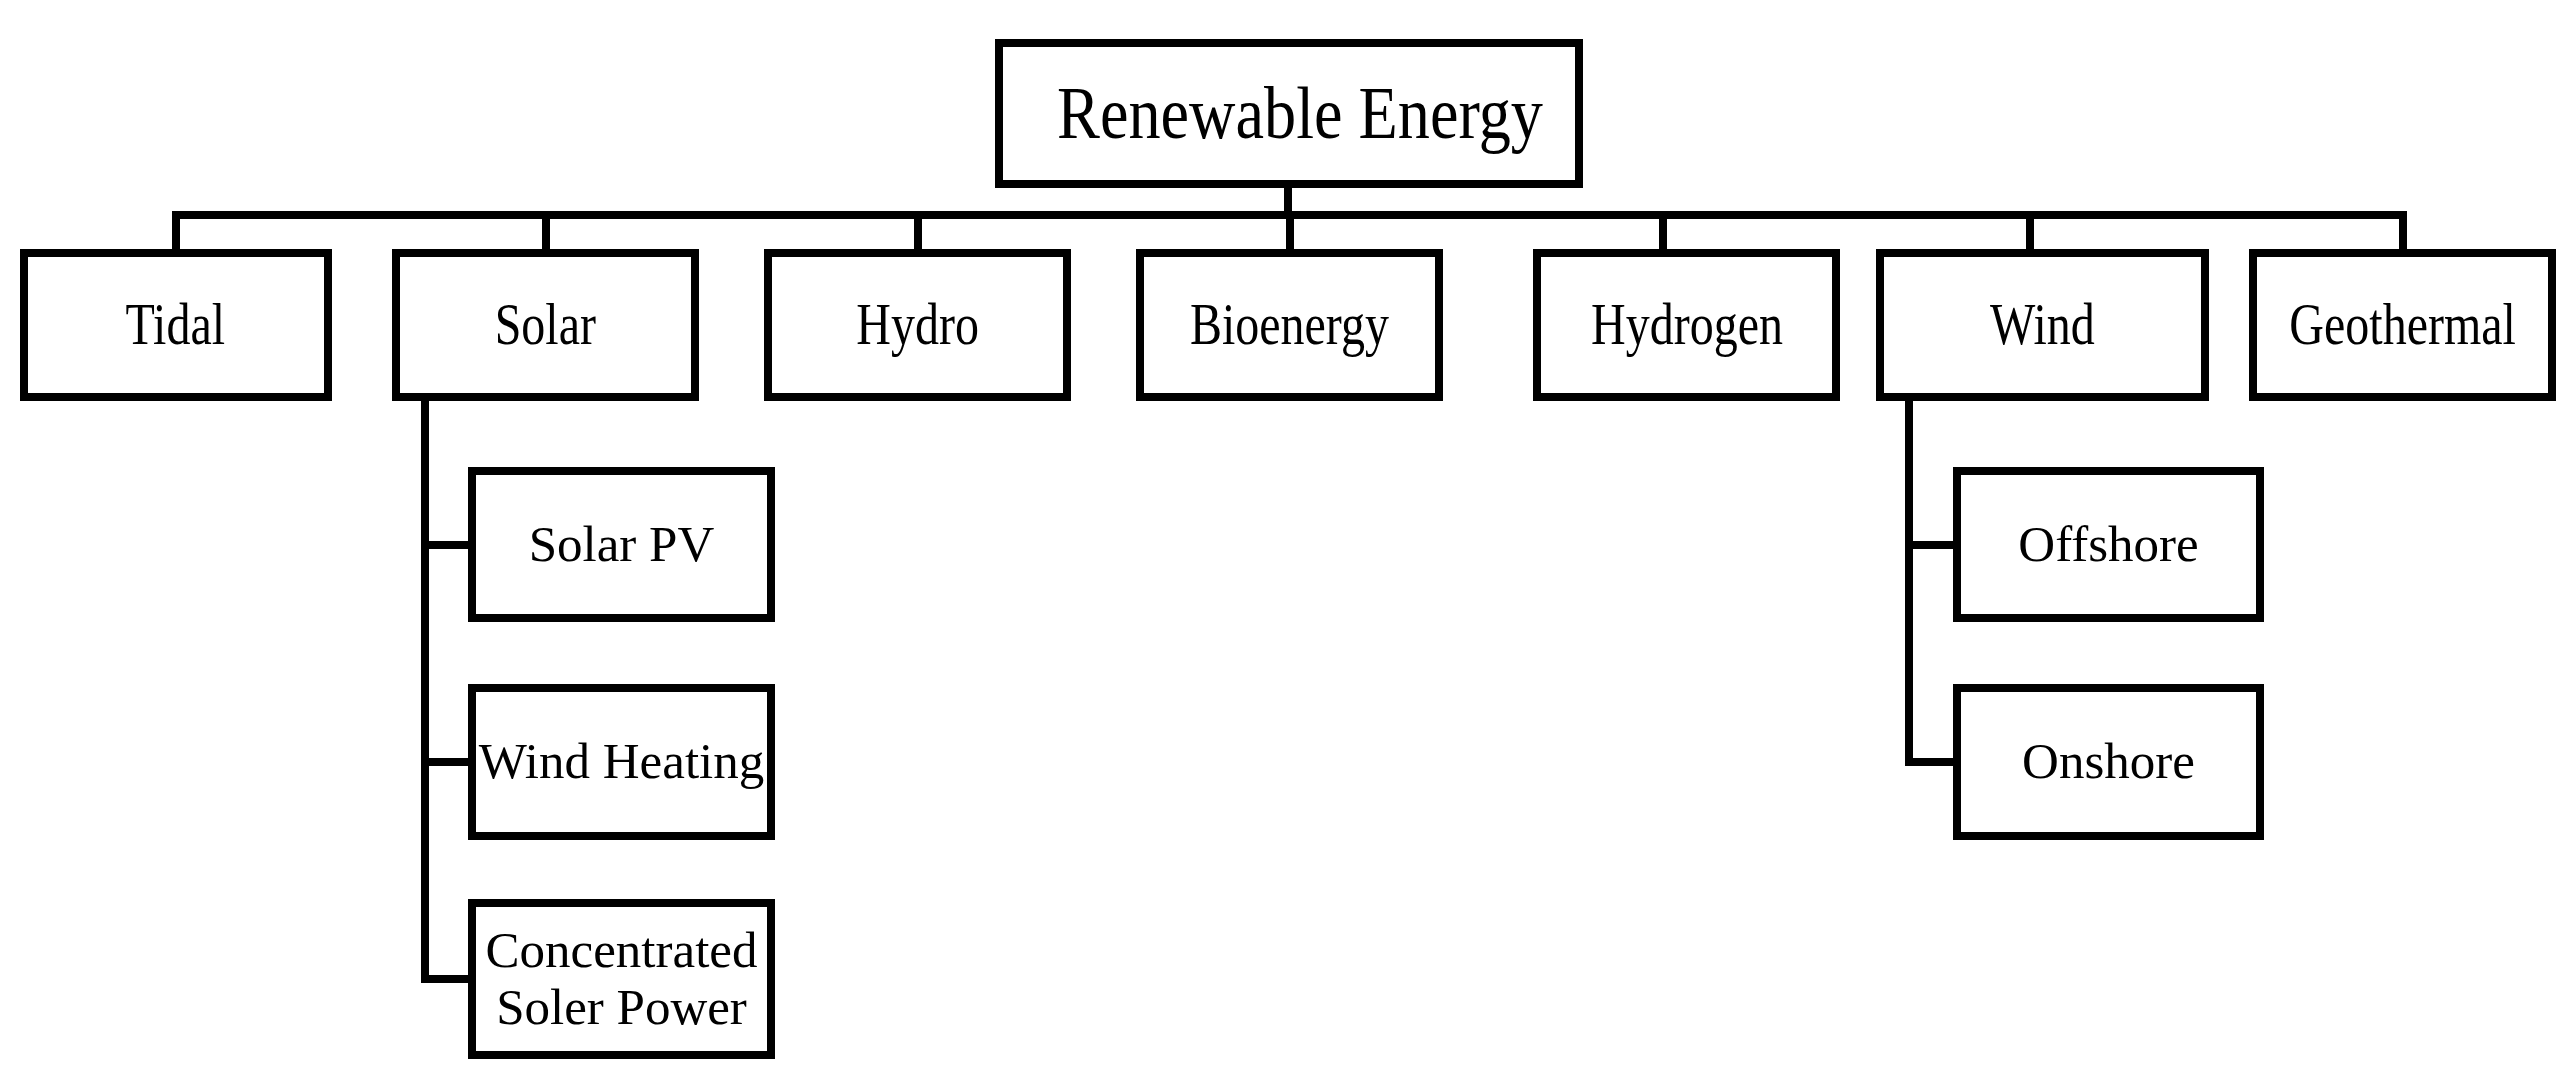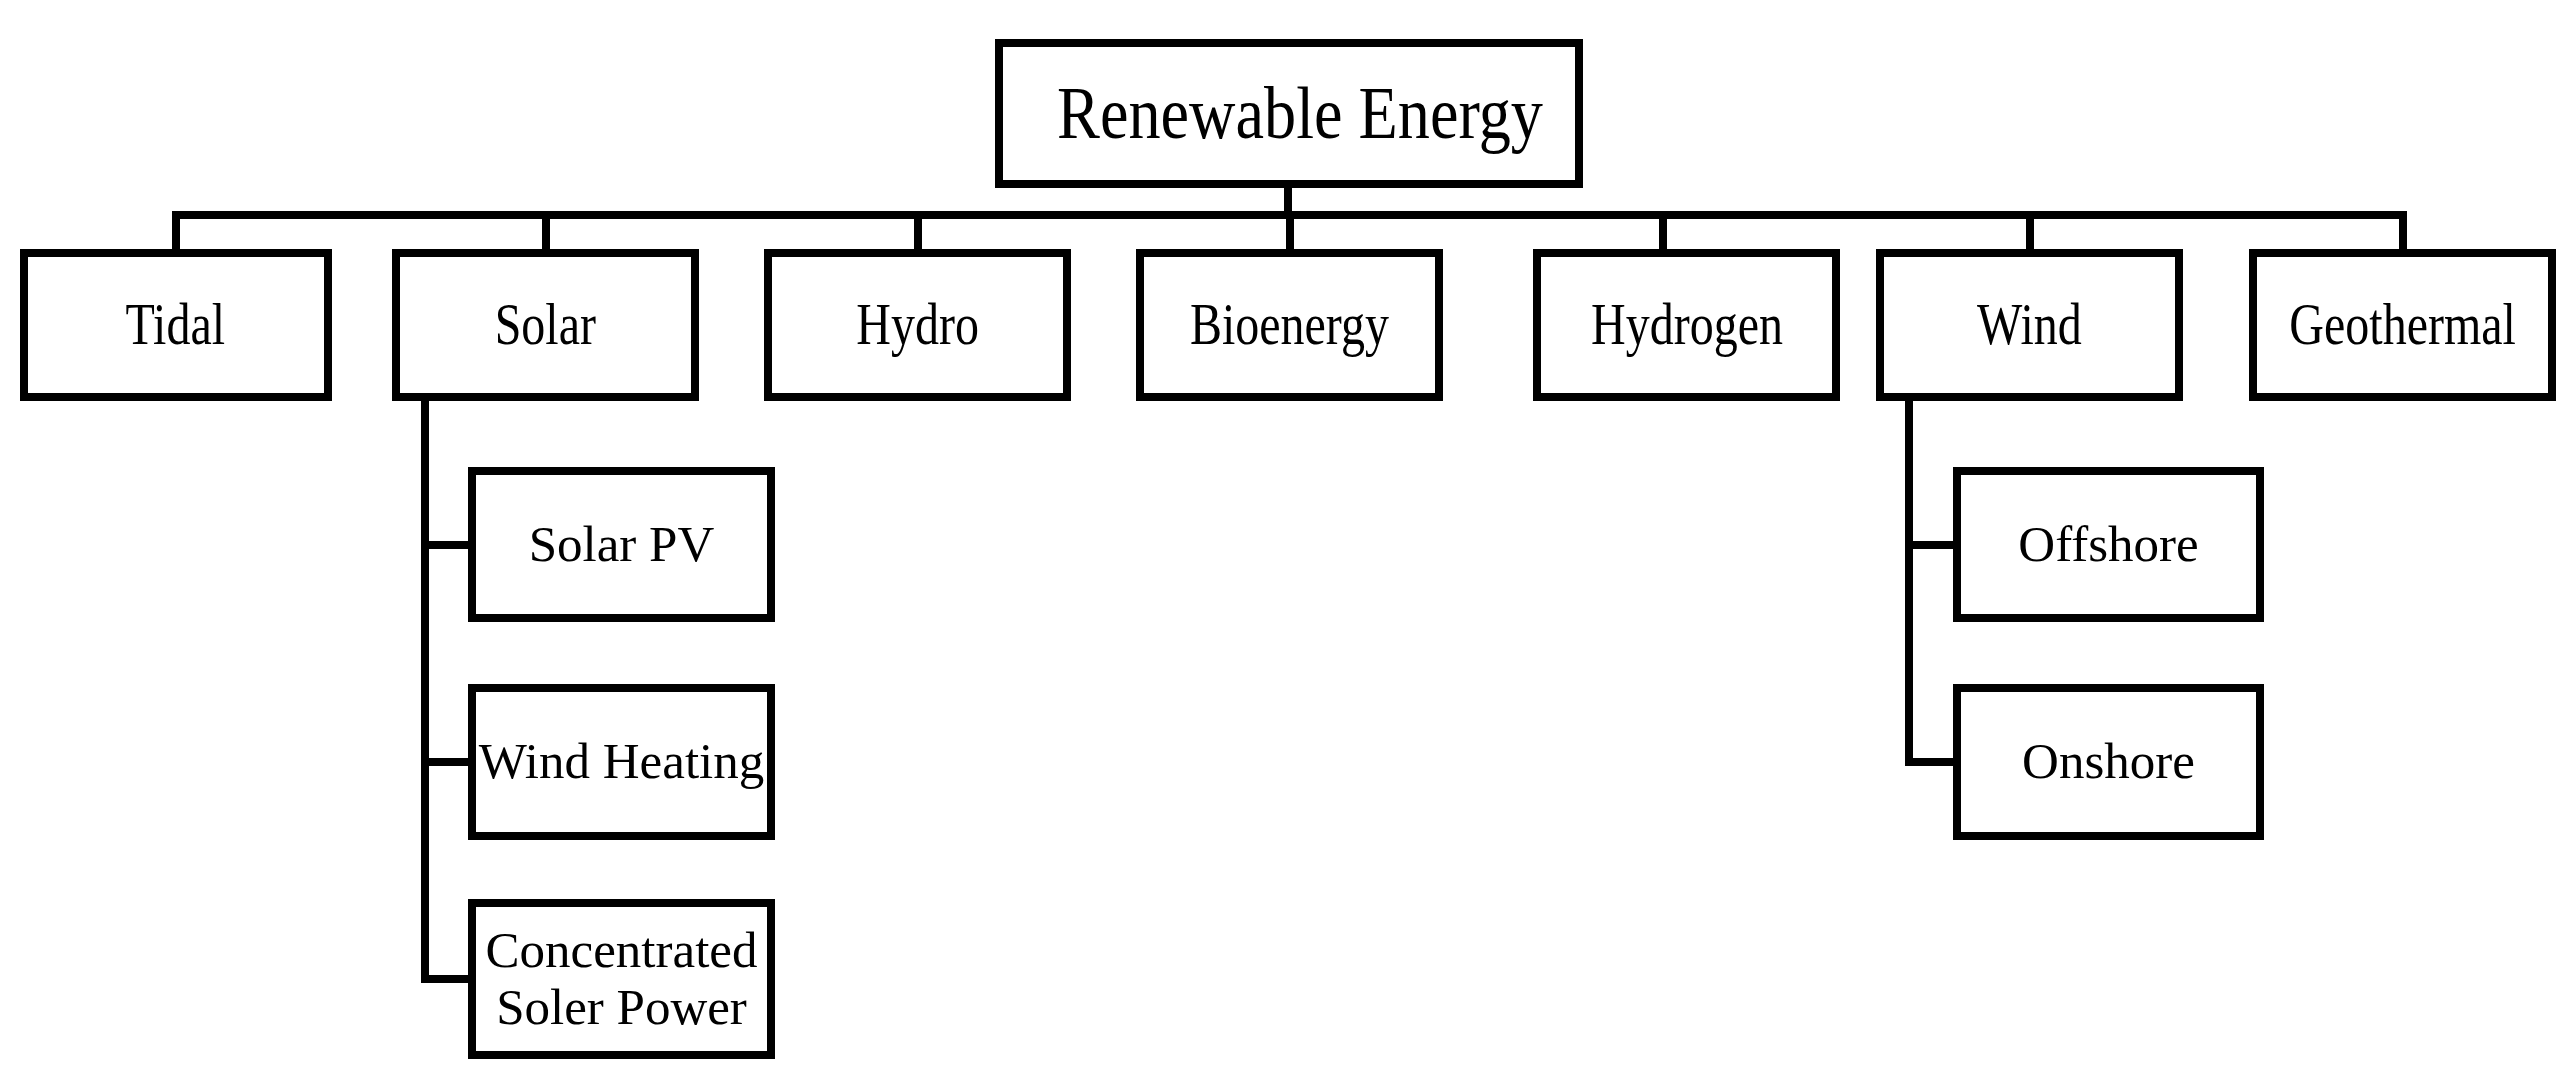--- a/index.html
+++ b/index.html
@@ -84,21 +84,21 @@
   </div>
   <div class="node" style="left:764px;top:249px;width:307px;height:152px;">
     <span class="lbl lvl1-lbl">Hydro</span>
   </div>
   <div class="node" style="left:1136px;top:249px;width:307px;height:152px;">
     <span class="lbl lvl1-lbl">Bioenergy</span>
   </div>
   <div class="node" style="left:1509px;top:249px;width:307px;height:152px;margin-left:24px;">
     <span class="lbl lvl1-lbl">Hydrogen</span>
   </div>
-  <div class="node" style="left:1876px;top:249px;width:307px;height:152px;">
+  <div class="node" style="left:1876px;top:249px;width:333px;height:152px;">
     <span class="lbl lvl1-lbl">Wind</span>
   </div>
   <div class="node" style="left:2249px;top:249px;width:307px;height:152px;">
     <span class="lbl lvl1-lbl">Geothermal</span>
   </div>
 
   <div class="node" style="left:468px;top:467px;width:307px;height:155px;">
     <span class="lbl child-lbl nowrap">Solar PV</span>
   </div>
   <div class="node" style="left:468px;top:684px;width:307px;height:156px;">

